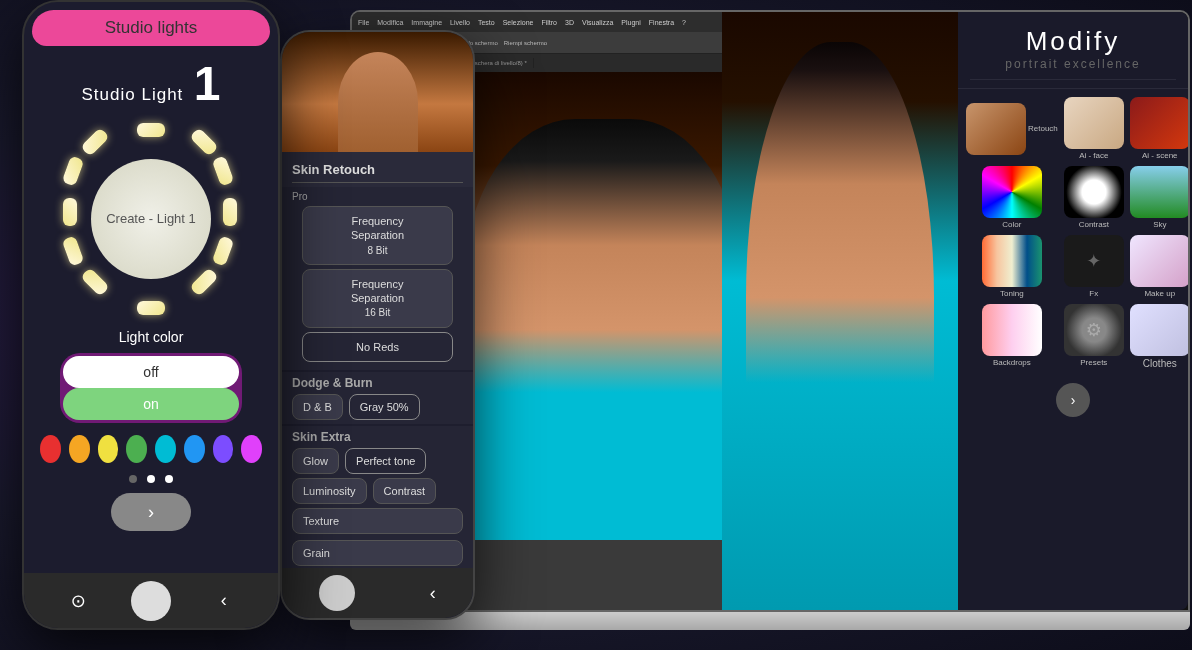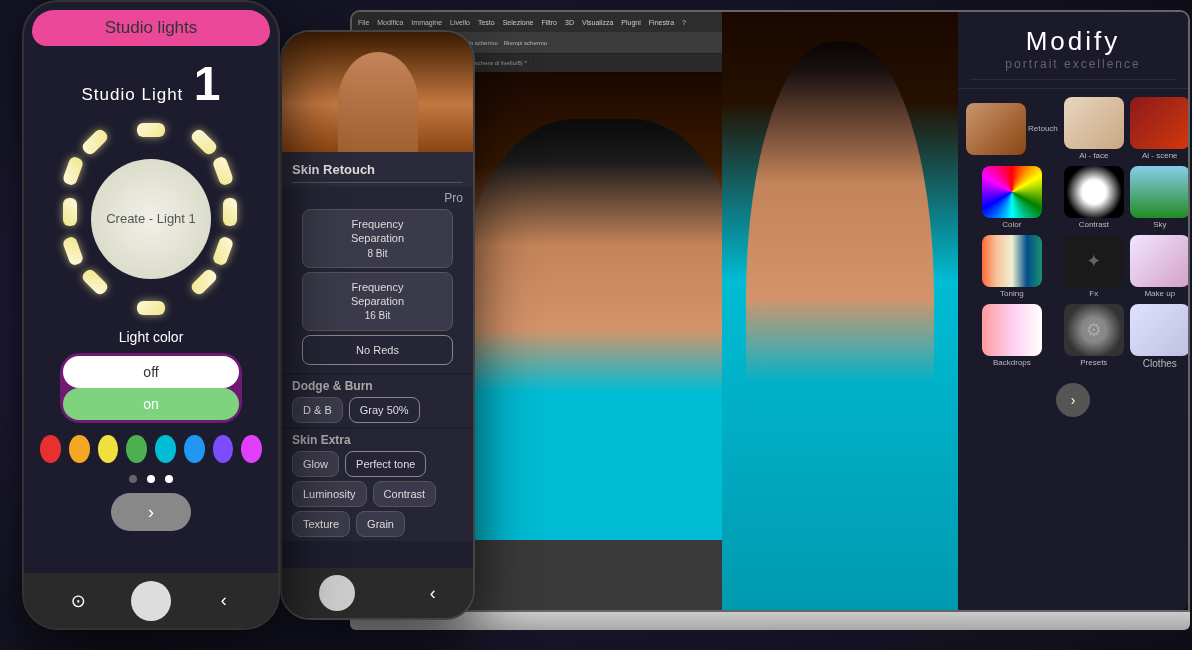--- a/index.html
+++ b/index.html
@@ -343,21 +343,21 @@
   <div style="height:120px; background:linear-gradient(180deg, #3a1a00 0%, #c47840 60%, #8b4513 100%); position:relative;">
     <div style="position:absolute;bottom:0;left:50%;transform:translateX(-50%);width:80px;height:100px;background:linear-gradient(180deg,#c4845a,#a06030);border-radius:50% 50% 0 0;"></div>
   </div>
 
   <div style="background:#2a2a3a; padding:8px 10px 4px;">
     <span style="font-size:13px; color:#ddd; font-weight:600;">Skin Retouch</span>
     <div style="height:1px;background:#555;margin-top:4px;"></div>
   </div>
 
   <div style="background:#252535; padding:4px 10px;">
-    <div style="text-align:right; font-size:12px; color:#aaa; margin-bottom:2px;">Pro</div>
+    <div style="text-align:left; font-size:10px; color:#aaa; margin-bottom:2px;">Pro</div>
     <div class="panel-btn">
       <span>Frequency<br>Separation<br><span style="font-size:10px;">8 Bit</span></span>
     </div>
     <div class="panel-btn">
       <span>Frequency<br>Separation<br><span style="font-size:10px;">16 Bit</span></span>
     </div>
     <div class="panel-btn-outline">
       <span>No Reds</span>
     </div>
   </div>
@@ -373,21 +373,21 @@
   <div style="background:#252535; padding:4px 10px; margin-top:2px;">
     <div style="font-size:12px; color:#aaa; font-weight:600; margin-bottom:4px;">Skin Extra</div>
     <div style="display:flex; gap:6px; flex-wrap:wrap;">
       <div class="small-btn">Glow</div>
       <div class="small-btn-outline">Perfect tone</div>
     </div>
     <div style="display:flex; gap:6px; margin-top:4px;">
       <div class="small-btn">Luminosity</div>
       <div class="small-btn">Contrast</div>
     </div>
-    <div style="display:flex; gap:6px; margin-top:4px;">
+    <div style="display:flex; gap:6px; margin-top:4px;flex-direction:column;">
       <div class="small-btn">Texture</div>
       <div class="small-btn">Grain</div>
     </div>
   </div>
 
   <div style="position:absolute;bottom:0;left:0;right:0;height:50px;background:#2a2a2a;display:flex;align-items:center;justify-content:space-around;border-radius:0 0 28px 28px;">
     <div style="width:36px;height:36px;background:#ccc;border-radius:50%;"></div>
     <div style="color:white;font-size:18px;cursor:pointer;">‹</div>
   </div>
 </div>

